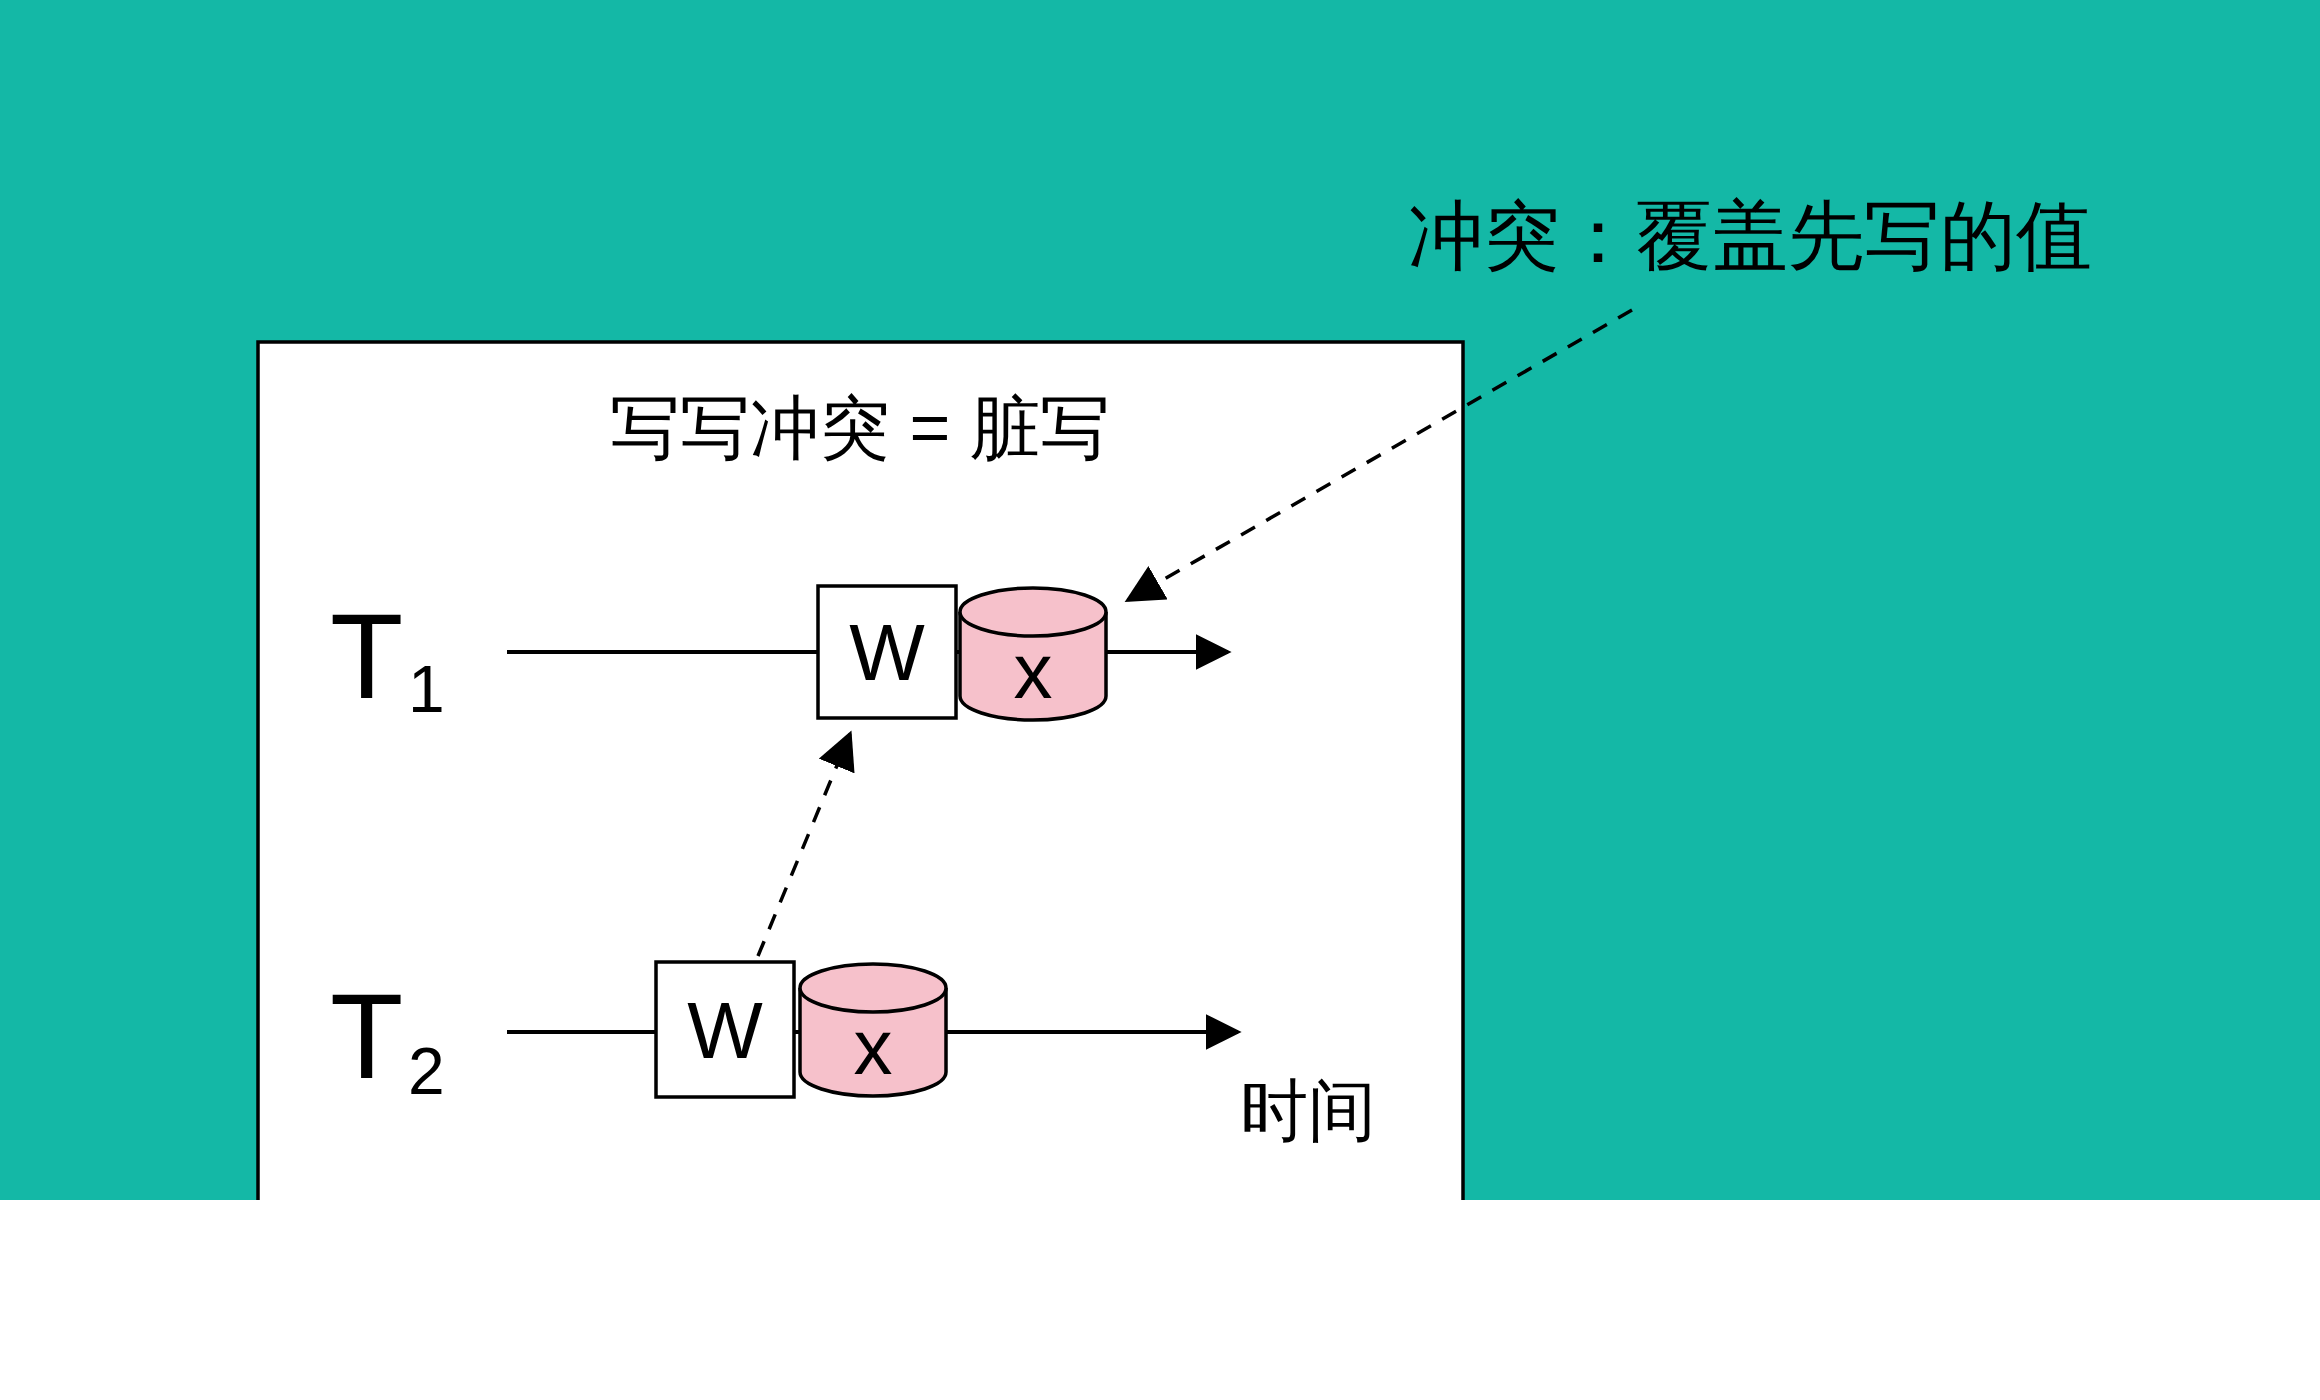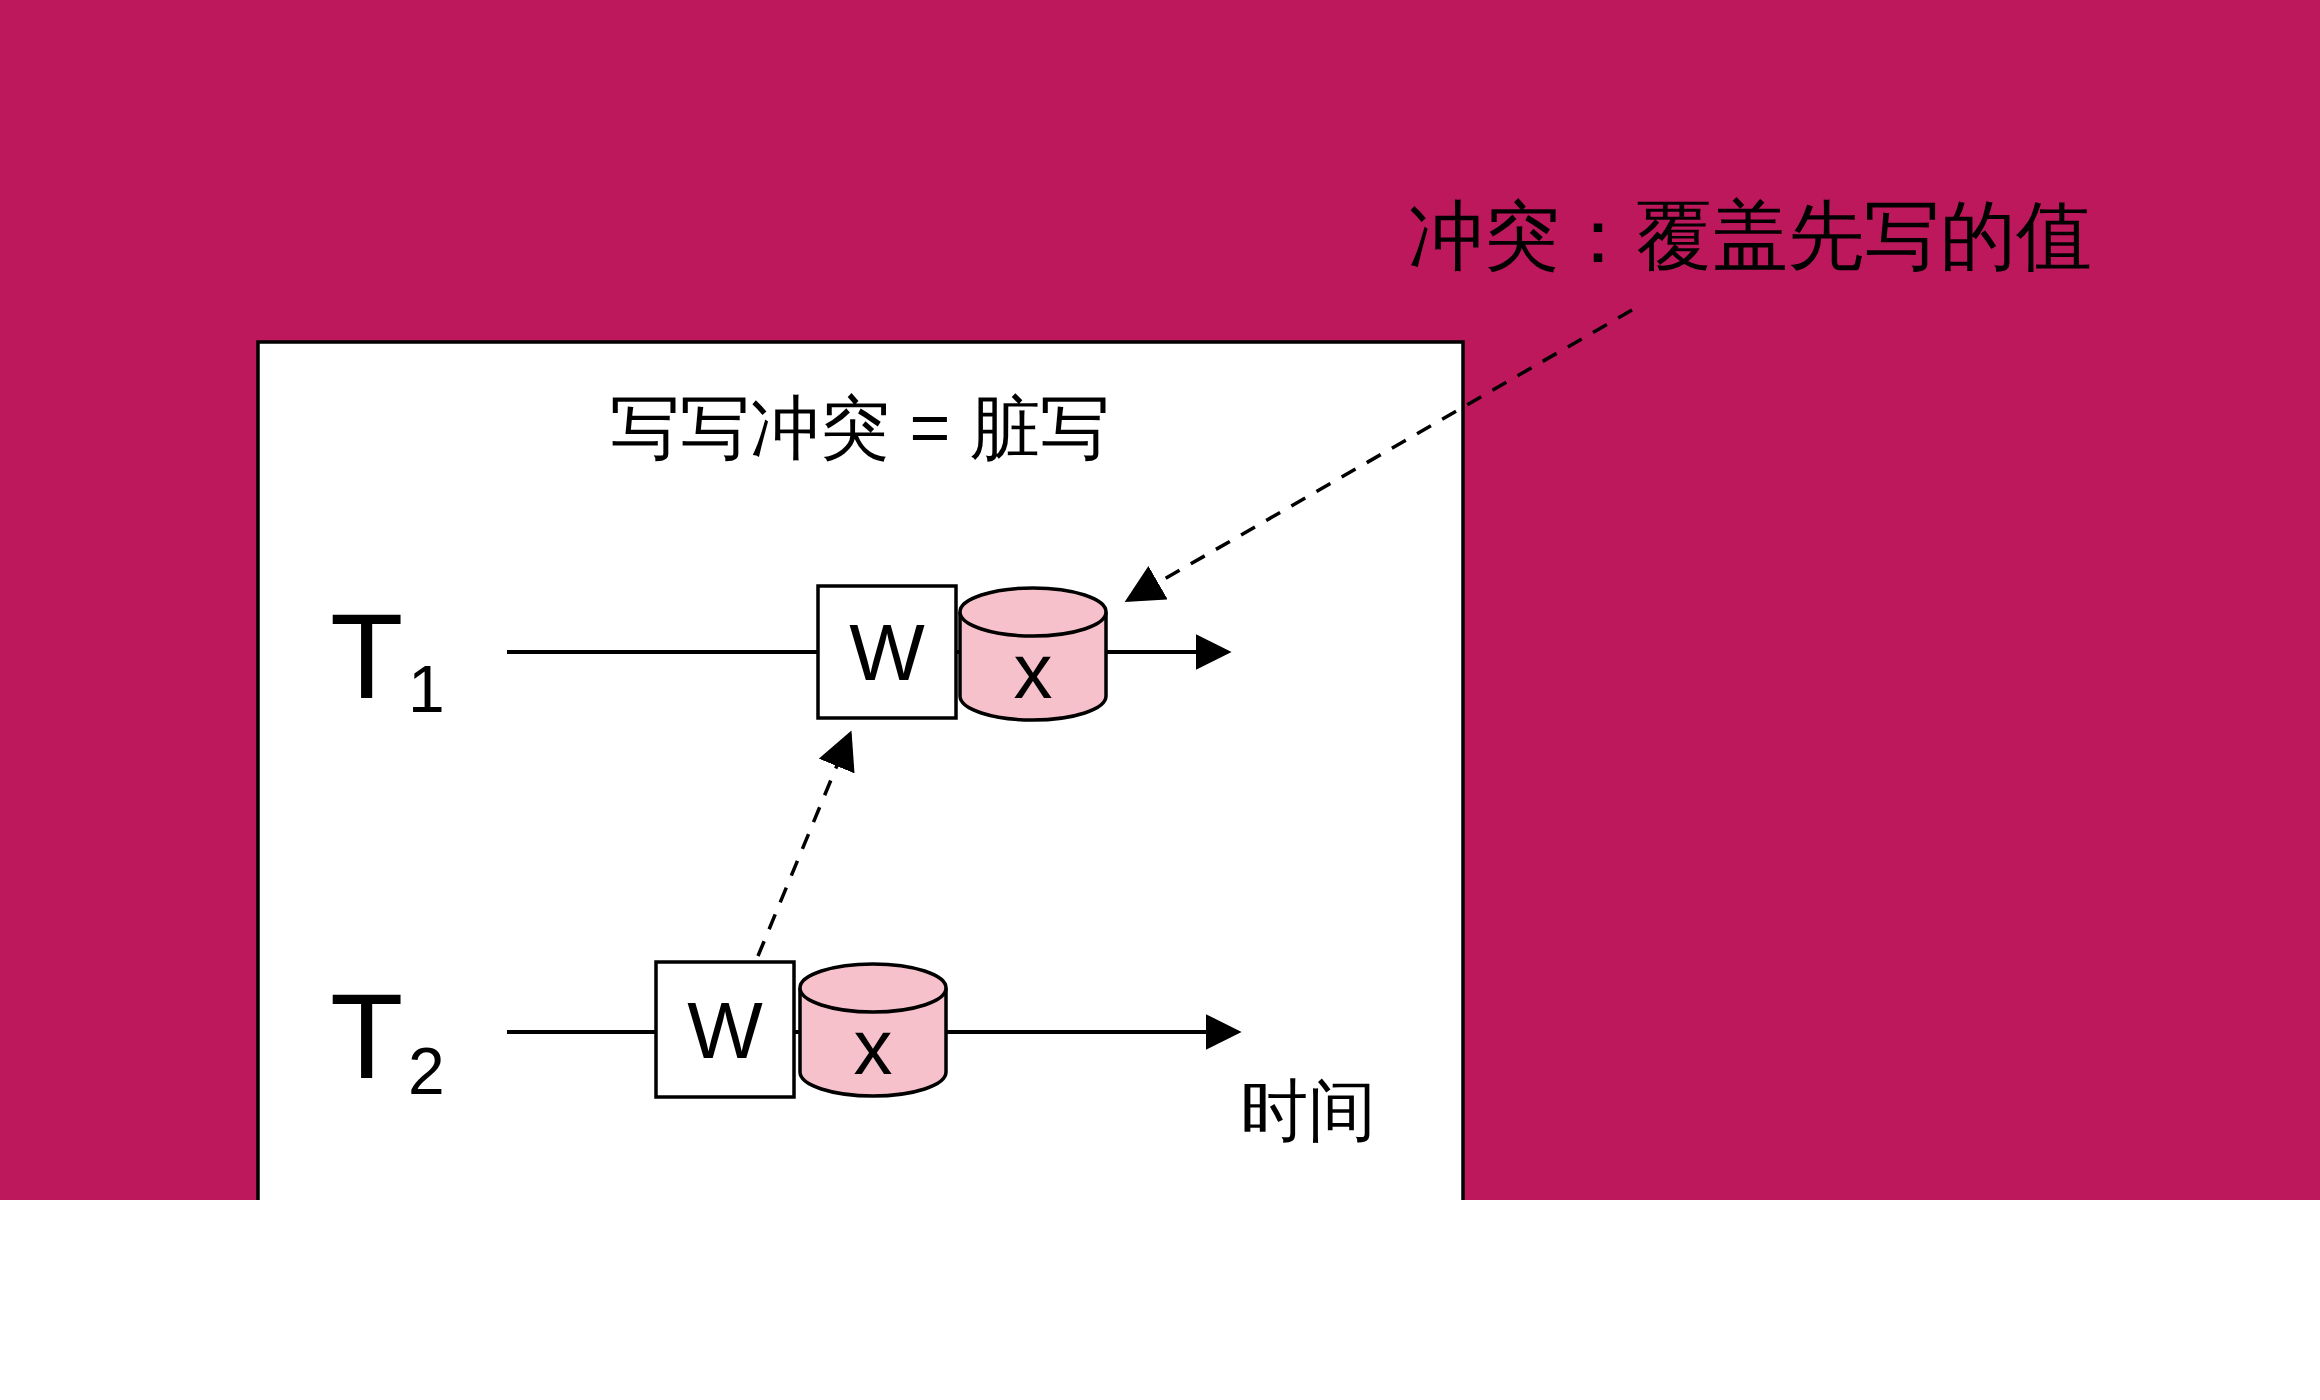--- a/index.html
+++ b/index.html
@@ -4,21 +4,21 @@
 <style>
   html, body {
     margin: 0;
     padding: 0;
     background: #ffffff;
   }
   .page {
     position: relative;
     width: 2320px;
     height: 1200px;
-    background: #be185d;
+    background: #14b8a6;
     font-family: "Liberation Sans", sans-serif;
     overflow: hidden;
   }
   svg text {
     font-family: "Liberation Sans", sans-serif;
     fill: #000000;
   }
   .cjk {
     font-weight: 500;
   }

